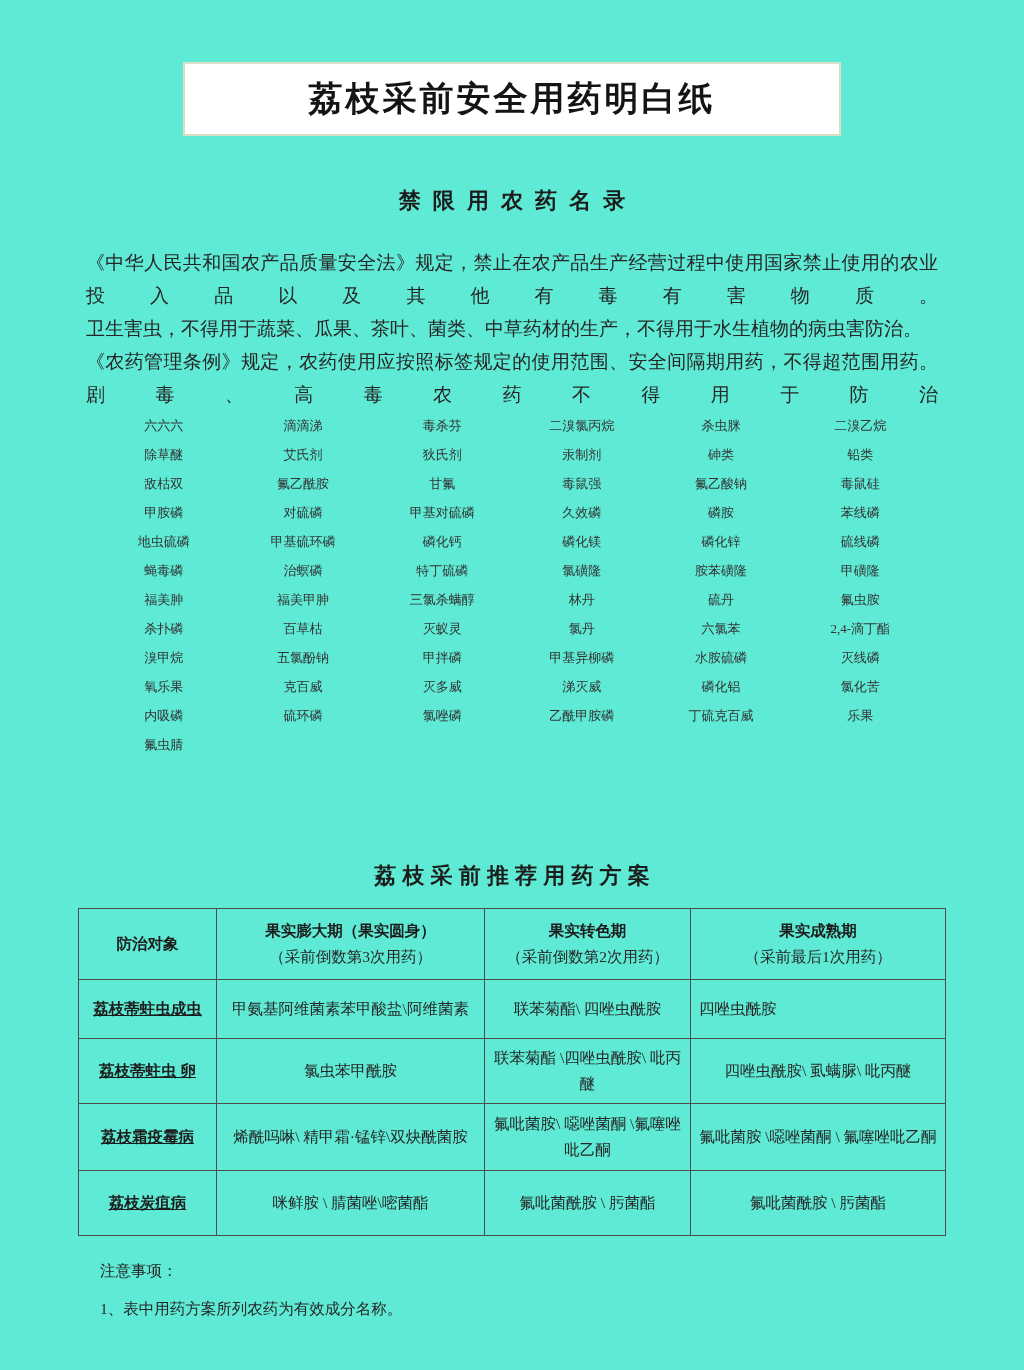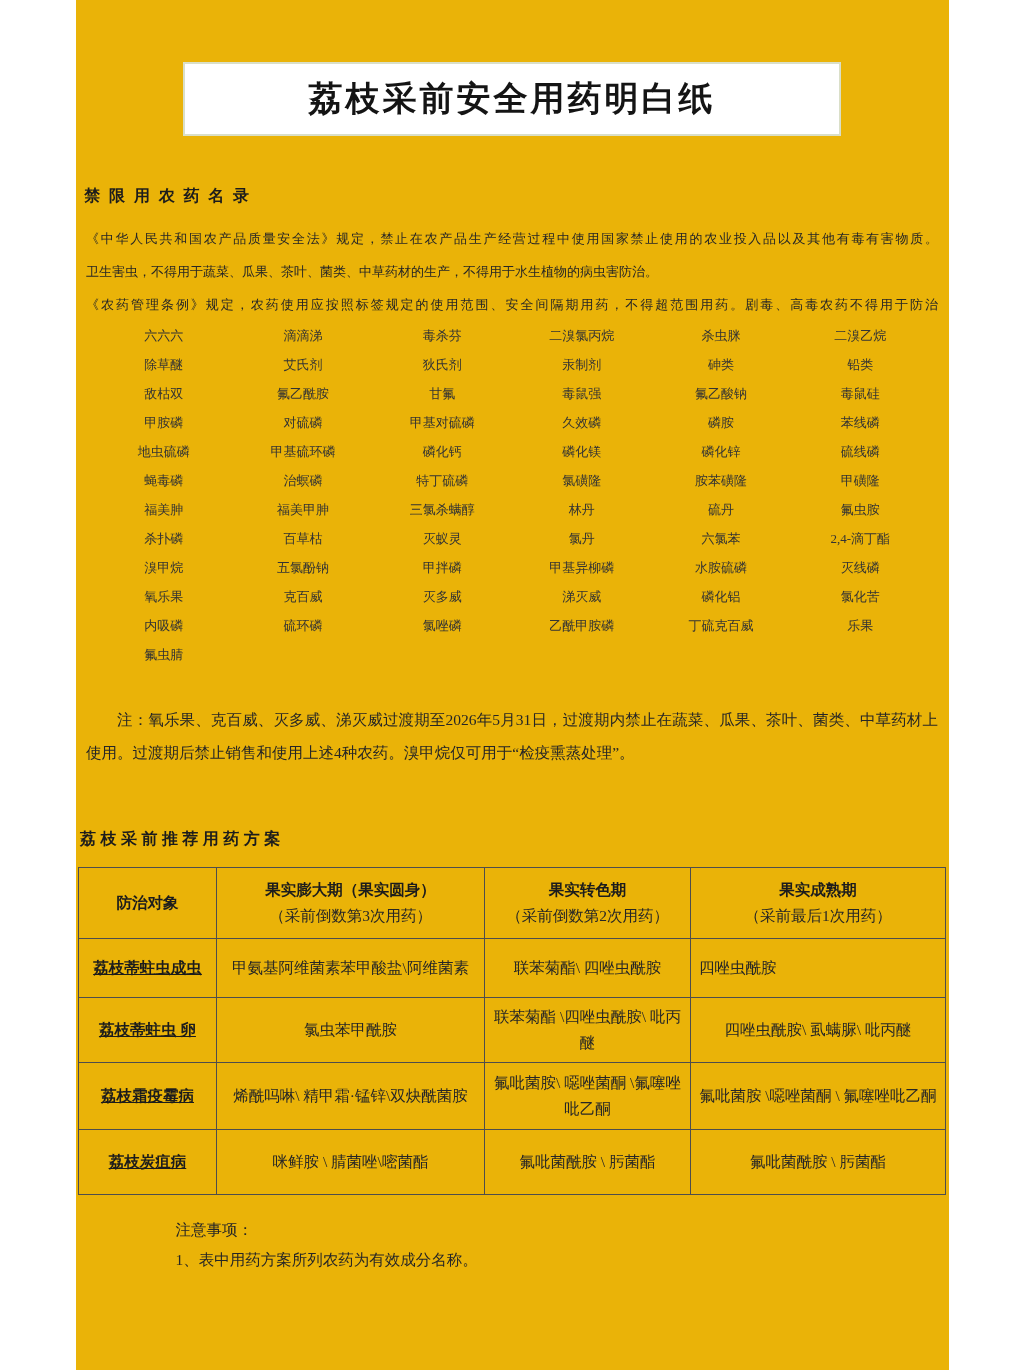--- a/index.html
+++ b/index.html
@@ -1,20 +1,20 @@
 <!DOCTYPE html>
 <html><head>
 <meta charset="utf-8">
 <style>
   html,body{margin:0;padding:0;background:#ffffff;}
   .page{
     position:relative;
-    width:873px;height:1370px;
+    width:1024px;height:1370px;
     margin:0 auto;
-    background:#eab308;
+    background:#5eead4;
     overflow:hidden;
     font-family:"Liberation Serif","DejaVu Serif",serif;
     color:#2b2b2b;
   }
   .title-box{
     margin:62px auto 0;
     width:654px;height:70px;
     border:2px solid #dadfc8;
     display:flex;align-items:center;justify-content:center;
     background:#ffffff;
@@ -22,36 +22,37 @@
   .title-box .title-text{
     font-family:"Liberation Sans","DejaVu Sans",sans-serif;
     font-weight:bold;
     font-size:34px;
     letter-spacing:3px;
     color:#141414;
     white-space:nowrap;
   }
   .section-heading{
     margin-top:50px;
-    font-size:16px;
+    text-align:center;
+    font-size:22px;
     font-weight:bold;
     color:#1c1c1c;
     letter-spacing:0.55em;
     text-indent:0.55em;
     white-space:nowrap;
   }
   .section-heading.second{
-    margin-top:60px;
+    margin-top:102px;
     letter-spacing:0.28em;
     text-indent:0.28em;
   }
   .para{
     width:852px;
-    margin:15px auto 0;
-    font-size:13px;
+    margin:30px auto 0;
+    font-size:19px;
     color:#262626;
   }
   .para .line{
     line-height:33px;
     white-space:nowrap;
   }
   .para .line.fill{
     text-align:justify;
     text-align-last:justify;
     white-space:normal;
@@ -111,20 +112,21 @@
   table.rec-table td.rowlabel{font-weight:bold;color:#1c1c1c;text-decoration:underline;}
   .notes-block{
     width:880px;
     margin:20px 0 0 100px;
     font-size:15.5px;
     color:#262626;
   }
   .notes-block .nline{
     line-height:30px;
     white-space:nowrap;
+    margin-top:8px;
   }
 </style>
 </head>
 <body>
 
 <div class="page">
 
   <div class="title-box">
     <span class="title-text">荔枝采前安全用药明白纸</span>
   </div>
@@ -205,21 +207,20 @@
       <div class="pesticide">丁硫克百威</div>
       <div class="pesticide">乐果</div>
       <div class="pesticide">氟虫腈</div>
       <div class="pesticide"></div>
       <div class="pesticide"></div>
       <div class="pesticide"></div>
       <div class="pesticide"></div>
       <div class="pesticide"></div>
     </div>
 
-  <div class="note">注：氧乐果、克百威、灭多威、涕灭威过渡期至2026年5月31日，过渡期内禁止在蔬菜、瓜果、茶叶、菌类、中草药材上使用。过渡期后禁止销售和使用上述4种农药。溴甲烷仅可用于“检疫熏蒸处理”。</div>
 
   <div class="section-heading second">荔枝采前推荐用药方案</div>
 
   <table class="rec-table">
     <colgroup>
       <col style="width:138px">
       <col style="width:268px">
       <col style="width:206px">
       <col style="width:255px">
     </colgroup>

